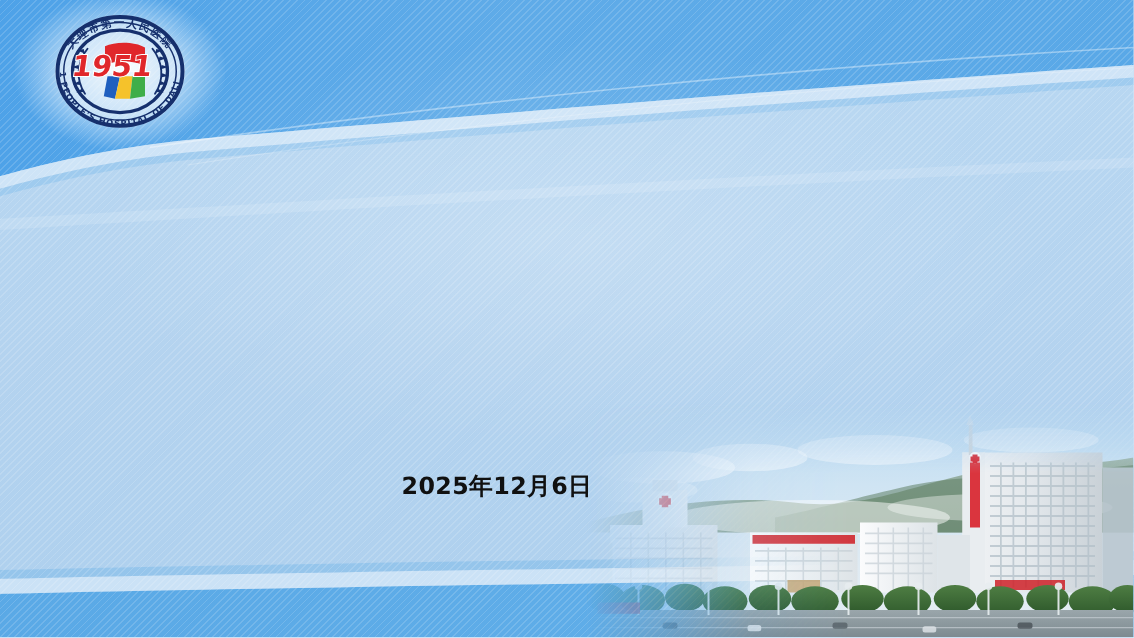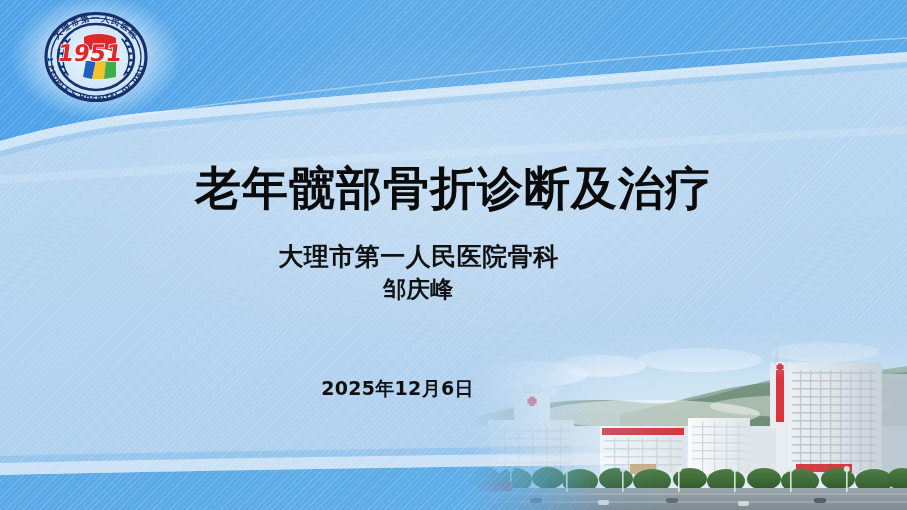--- a/index.html
+++ b/index.html
@@ -411,22 +411,17 @@
       <path d="M58,43 C66,39 82,39 90,44 L90,52 C82,47 66,47 58,51 Z" fill="#ffffff" opacity=".55"></path>
 
       <path d="M60,52 L70,52 L66,70 L57,68 Z" fill="#1f5fbf"></path>
       <path d="M70,52 L80,52 L78,70 L66,70 Z" fill="#f5c22b"></path>
       <path d="M80,52 L90,52 L90,68 L78,70 Z" fill="#3fae49"></path>
 
       <text x="70" y="52" text-anchor="middle" font-size="23" font-weight="700" fill="#e0272b" font-family="'DejaVu Sans','Liberation Sans',sans-serif" stroke="#ffffff" stroke-width="1.6" paint-order="stroke" transform="skewX(-8)">1951</text>
     </svg>
   </div>
 
-  <div class="title">老年髋部骨折诊断及治疗</div>
-
-  <div class="subblock">
-    <div class="sub-org">大理市第一人民医院骨科</div>
-    <div class="sub-name">邹庆峰</div>
-  </div>
+
 
   <div class="date">2025年12月6日</div>
 
 </div>
 
 </body></html>

